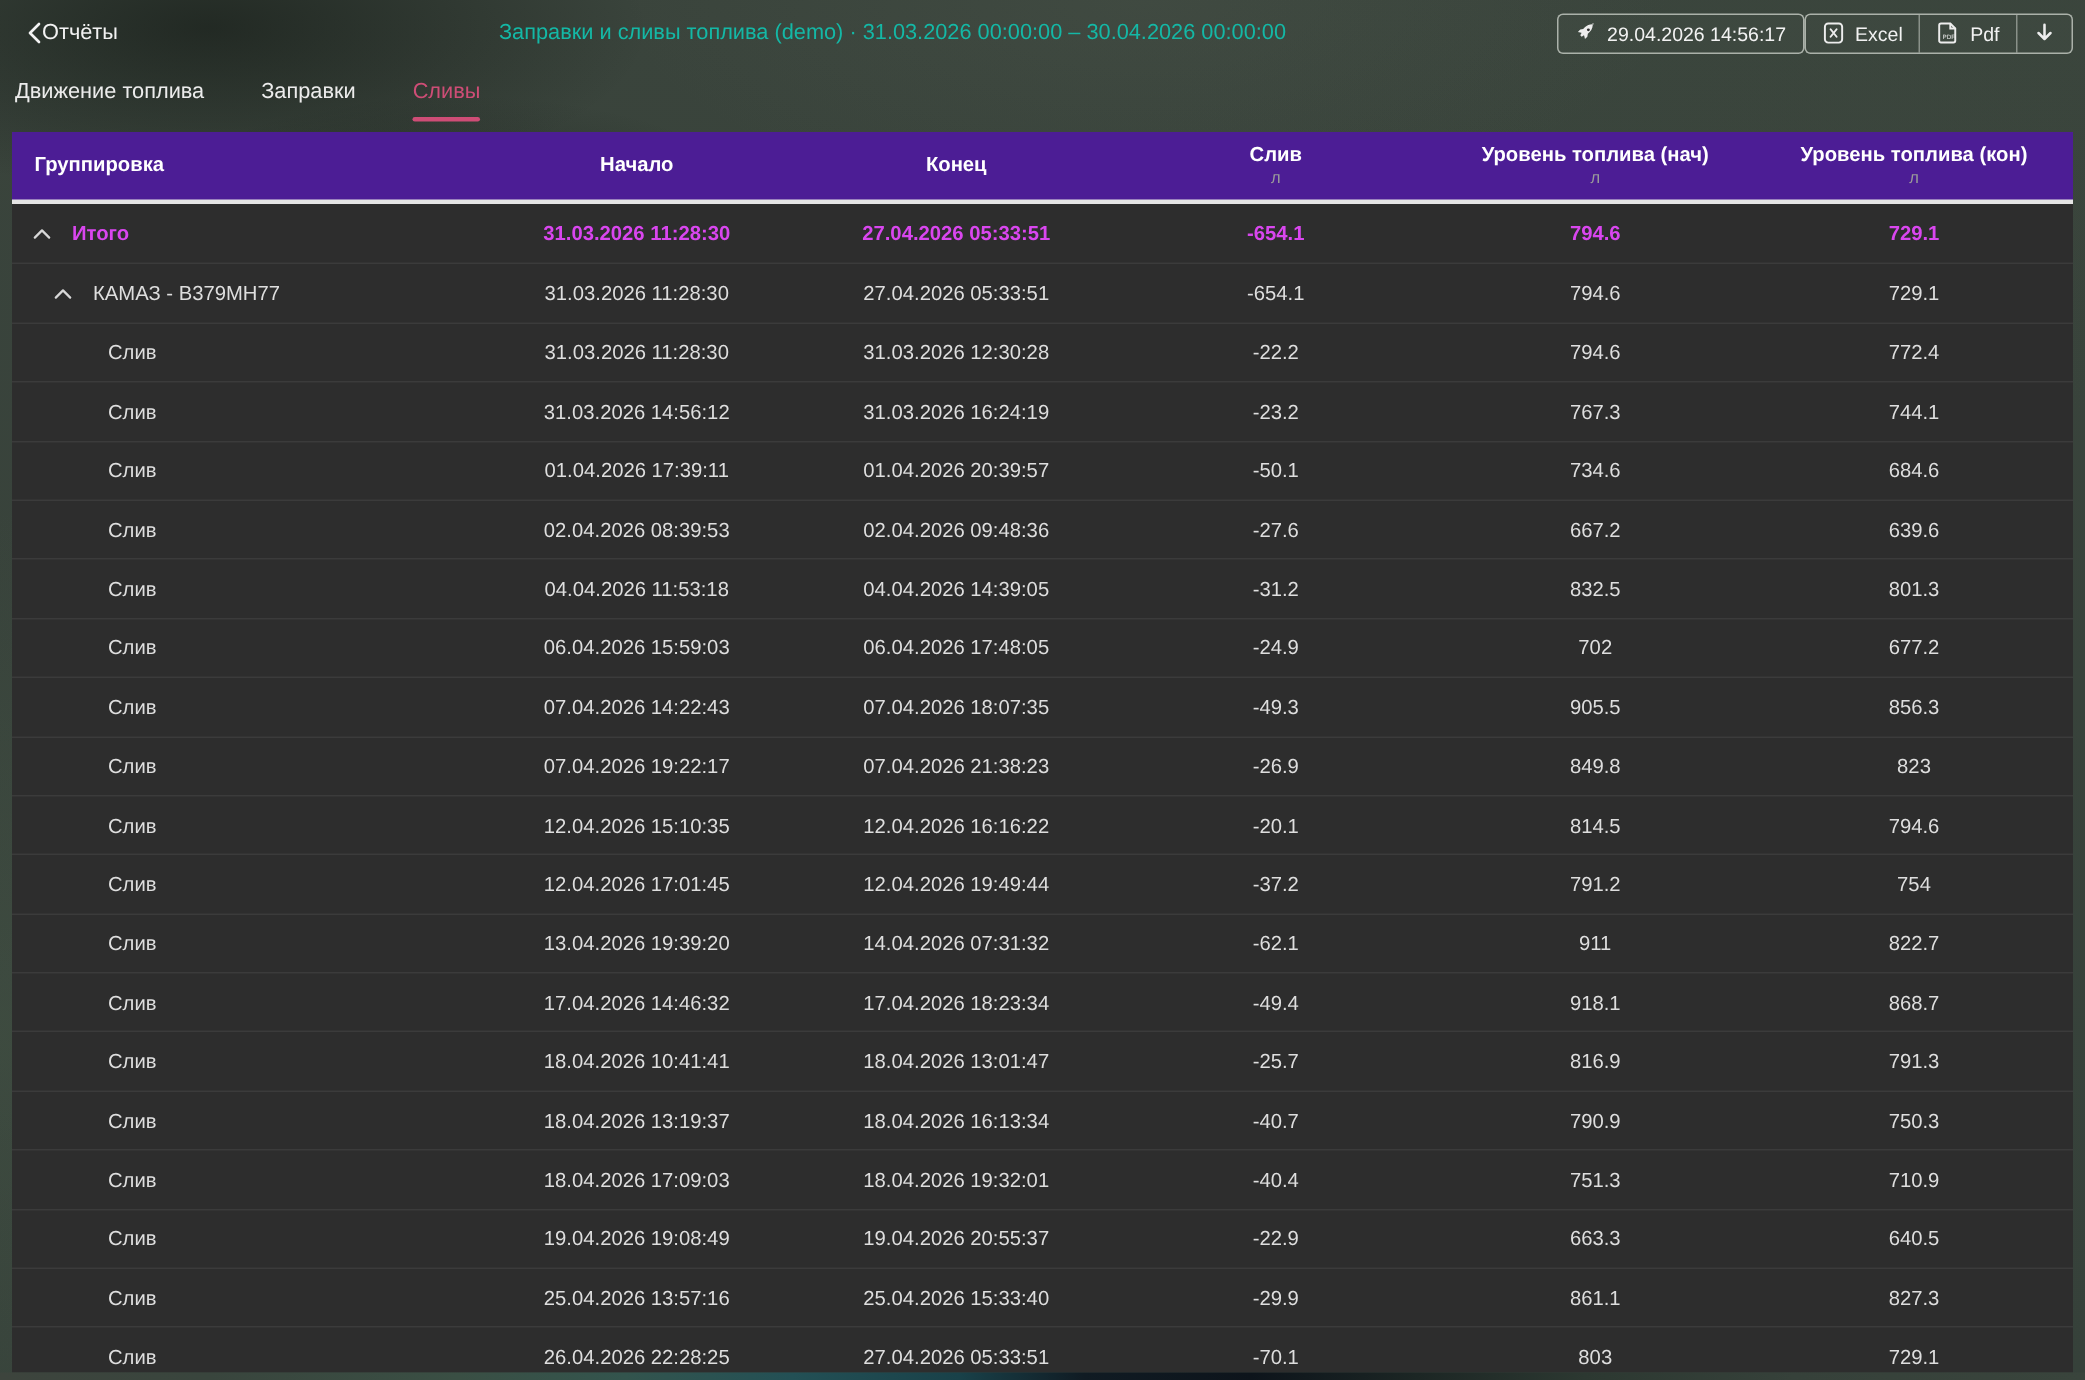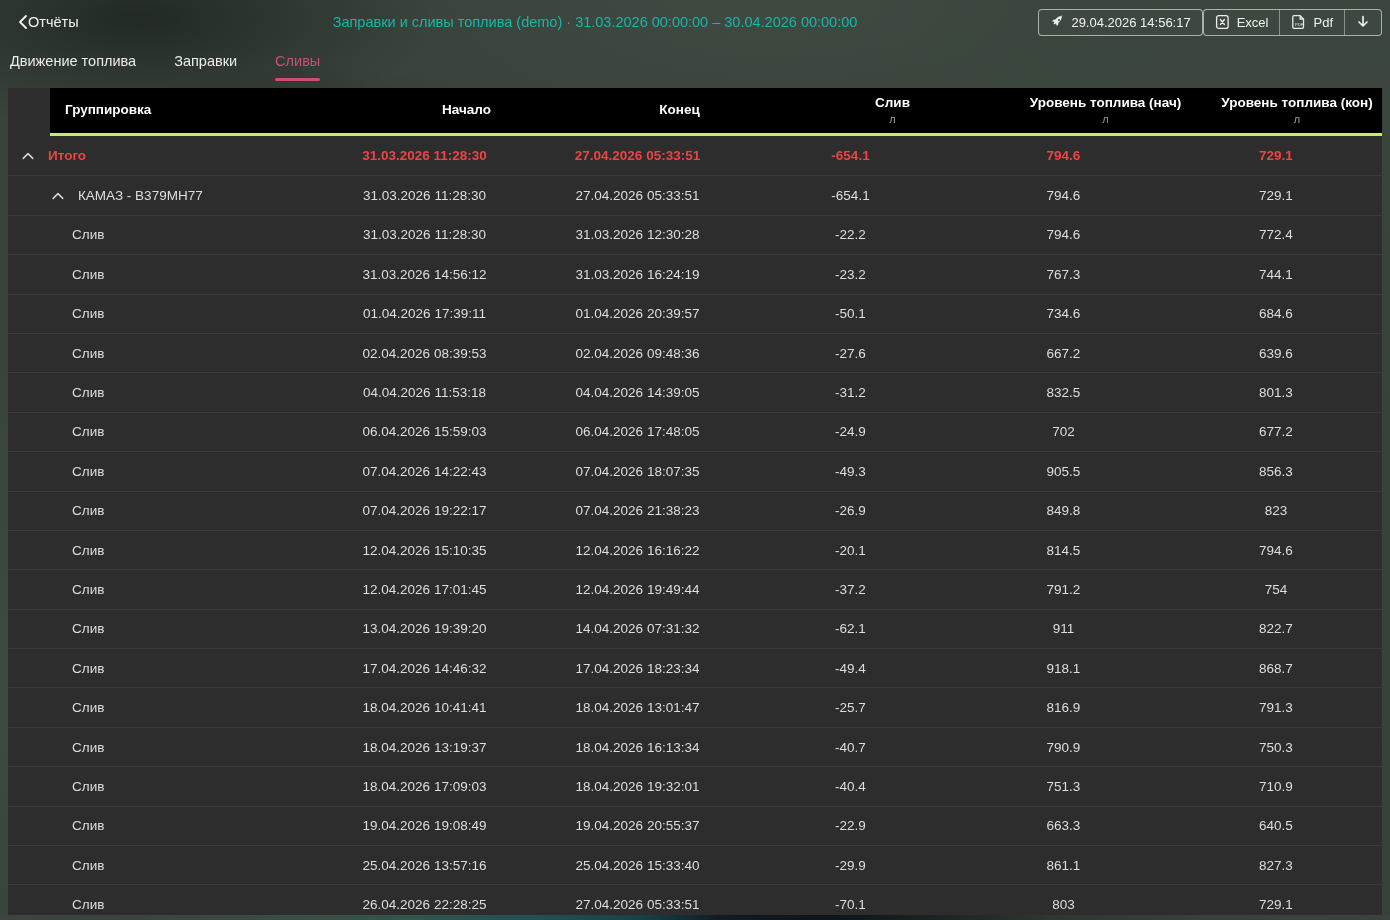--- a/index.html
+++ b/index.html
@@ -64,44 +64,44 @@
   .report-table {
     position:absolute; top:88px; left:8px; right:8px; bottom:5px;
     background:#2d2d2d; overflow:hidden;
   }
   .grid-row {
     display:grid;
     grid-template-columns:310px 213px 213px 213px 213px 1fr;
     align-items:center;
   }
   .thead {
-    background:#000000; height:48px; border-bottom:3px solid #bef264;margin-left:42px;
+    background:#4c1d95; height:48px; border-bottom:3px solid #e5e5e5;
   }
   .hcell {
     display:flex; flex-direction:column; justify-content:center; align-items:center;
     font-size:13.5px; font-weight:bold; color:#ffffff; line-height:1.25;
     height:100%;
   }
   .hcell.first { align-items:flex-start; padding-left:15px; }
   .hcell .unit { font-size:11px; font-weight:normal; color:#9b9b9b; margin-top:1px; }
   .hcell .unit:empty { display:none; }
 
   .tbody { }
   .trow {
     height:39.4px; border-top:1px solid #3b3b3b; font-size:13.5px; color:#dedede;
     cursor:default;
   }
   .trow:first-child { border-top:none; }
-  .trow.bold { font-weight:bold; color:#ef4444; }
+  .trow.bold { font-weight:bold; color:#d946ef; }
   .cell { text-align:center; white-space:nowrap; overflow:hidden; }
   .group-cell {
     text-align:left; display:flex; align-items:center; gap:14px; height:100%;
   }
   .lvl0 .group-cell { padding-left:14px; }
-  .lvl1 .group-cell { padding-left:44px; }
+  .lvl1 .group-cell { padding-left:28px; }
   .lvl2 .group-cell { padding-left:64px; }
   .chevron { display:flex; align-items:center; cursor:pointer; }
   .chevron svg { display:block; }
 
   
   .map-strip {
     position:absolute; left:0; right:0; bottom:0; height:5px;
     background:linear-gradient(90deg,
       #3d443d 0%, #39453d 10%, #3a4f44 22%, #33544d 30%, #235055 38%,
       #194149 46%, #101b23 52%, #0d141b 60%, #1c2624 68%, #2c3831 76%,

